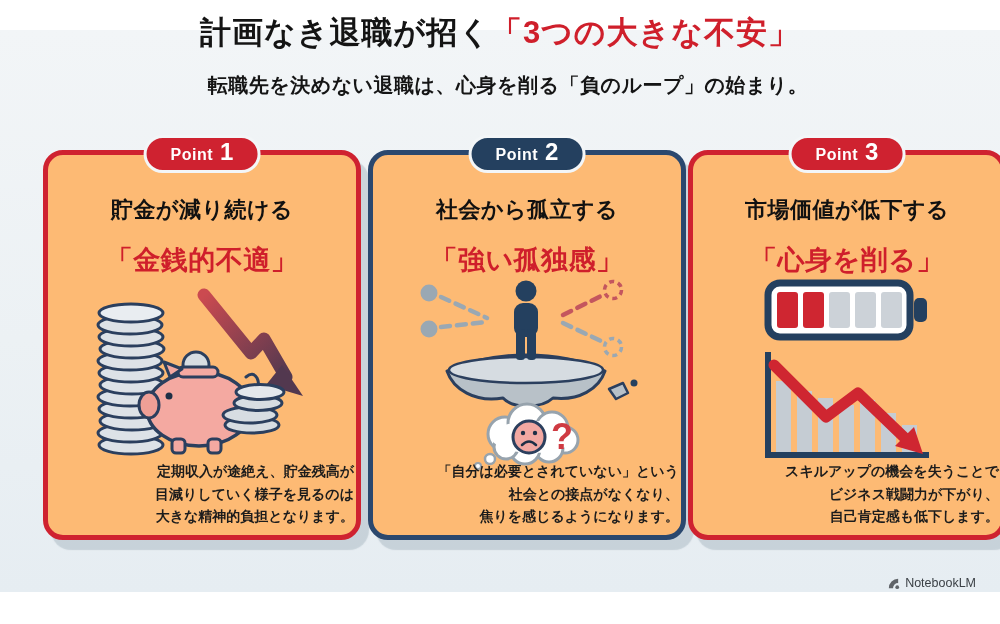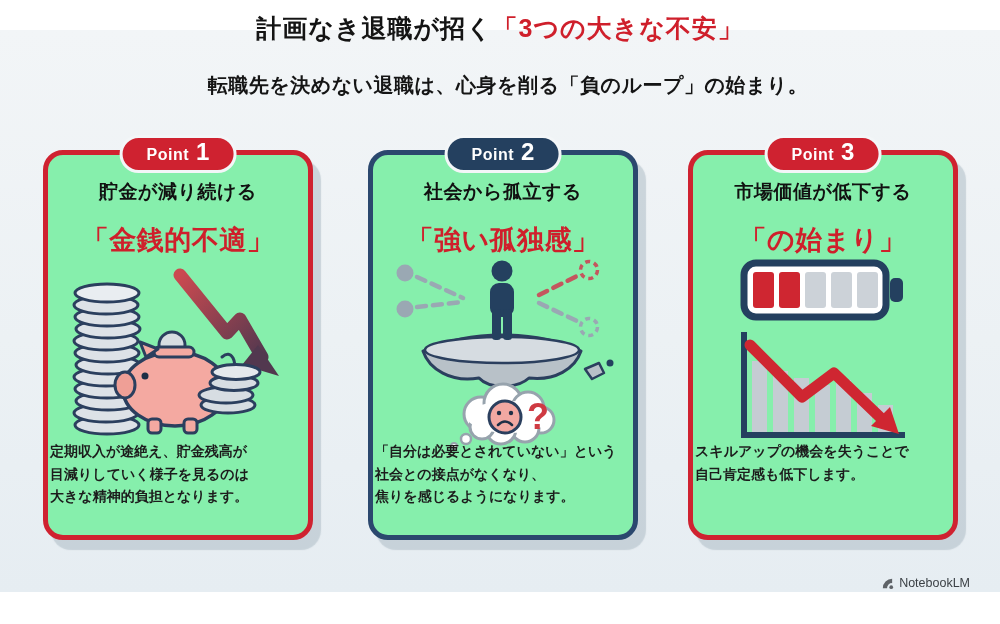--- a/index.html
+++ b/index.html
@@ -7,62 +7,62 @@
     width:1000px;height:624px;position:relative;overflow:hidden;
     background:#ffffff;
     font-family:"Liberation Sans","DejaVu Sans",sans-serif;
   }
   .stage{
     position:absolute;top:30px;left:0;width:1000px;height:562px;
     background:linear-gradient(180deg,#f2f5f7 0%,#ecf1f4 55%,#e6edf2 100%);
   }
   .title{
     position:absolute;top:12px;left:0;width:100%;text-align:center;
-    font-size:25px;font-weight:900;color:#141414;letter-spacing:1px;white-space:nowrap;
+    font-size:31px;font-weight:900;color:#141414;letter-spacing:1px;white-space:nowrap;
   }
   .title .red{color:#cf1f2b;}
   .subtitle{
     position:absolute;top:72px;left:8px;width:100%;text-align:center;
     font-size:20px;font-weight:700;color:#151515;letter-spacing:0.5px;white-space:nowrap;
   }
   .card{
-    position:absolute;top:150px;width:270px;height:390px;
-    background:#86efac;border-radius:20px;box-sizing:border-box;
+    position:absolute;top:150px;width:318px;height:390px;
+    background:#fdba74;border-radius:20px;box-sizing:border-box;
     box-shadow:8px 10px 1px rgba(173,187,197,0.55);
   }
   .card.red-accent{border:5px solid #cf2230;}
   .card.navy-accent{border:5px solid #2b486e;}
   .card1{left:43px;} .card2{left:368px;} .card3{left:688px;}
   .badge{
     position:absolute;top:-20px;left:50%;transform:translateX(-50%);
     display:flex;align-items:baseline;border-radius:24px;
     padding:3px 24px 6px;color:#fff;white-space:nowrap;
     border:3px solid #f3f6f8;
   }
   .badge.red-accent{background:#cf2230;}
   .badge.navy-accent{background:#24405f;}
   .badge .p{font-size:16px;font-weight:800;letter-spacing:0.5px;}
   .badge .n{font-size:24px;font-weight:800;margin-left:7px;line-height:0.9;}
   .card-title{
-    margin-top:24px;text-align:center;font-size:19px;font-weight:900;
+    margin-top:40px;text-align:center;font-size:22px;font-weight:900;
     color:#111;letter-spacing:0.5px;white-space:nowrap;
   }
   .card-highlight{
     text-align:center;font-size:27px;font-weight:900;color:#cf1f2b;
     margin-top:17px;letter-spacing:0.5px;white-space:nowrap;
   }
   .illustration{
     height:178px;margin-top:4px;display:flex;justify-content:center;align-items:center;
   }
   .card-body{
-    text-align:left;font-size:14px;font-weight:700;line-height:1.62;
+    text-align:right;font-size:14px;font-weight:700;line-height:1.62;
     color:#1c1c1c;padding:0 2px;
   }
   .watermark{
-    position:absolute;top:576px;right:30px;display:flex;align-items:center;gap:5px;
+    position:absolute;top:576px;right:24px;display:flex;align-items:center;gap:5px;
     font-size:12.5px;color:#3b4045;font-weight:500;
   }
 </style>
 </head>
 <body>
 
 <div class="stage"></div>
 
 <div class="title">
   <span>計画なき退職が招く</span><span class="red">「3つの大きな不安」</span>
@@ -197,21 +197,21 @@
     <div>焦りを感じるようになります。</div>
   </div>
 </div>
 
 <div class="card card3 red-accent">
   <div class="badge red-accent">
     <span class="p">Point</span>
     <span class="n">3</span>
   </div>
   <div class="card-title">市場価値が低下する</div>
-  <div class="card-highlight">「の始まり」</div>
+  <div class="card-highlight">「心身を削る」</div>
   <div class="illustration">
     <svg width="214" height="188" viewBox="0 0 214 188">
 
       <g transform="translate(28,6)">
         <rect x="0" y="0" width="142" height="54" rx="12" fill="#ffffff" stroke="#24405f" stroke-width="7"></rect>
         <rect x="146" y="15" width="13" height="24" rx="5" fill="#24405f"></rect>
         <rect x="9" y="9" width="21" height="36" rx="3" fill="#cf2631"></rect>
         <rect x="35" y="9" width="21" height="36" rx="3" fill="#cf2631"></rect>
         <rect x="61" y="9" width="21" height="36" rx="3" fill="#ccd2d8"></rect>
         <rect x="87" y="9" width="21" height="36" rx="3" fill="#ccd2d8"></rect>
@@ -227,20 +227,21 @@
         <rect x="119" y="60" width="15" height="42" fill="#c5ccd3"></rect>
         <rect x="140" y="72" width="15" height="30" fill="#c5ccd3"></rect>
         <path d="M6,2 L6,102 L164,102" stroke="#24405f" stroke-width="6" fill="none" stroke-linecap="square"></path>
         <path d="M12,12 L64,64 L96,40 L146,88" stroke="#cf2631" stroke-width="11" fill="none" stroke-linejoin="round" stroke-linecap="round"></path>
         <polygon points="161,101 152,74 133,93" fill="#cf2631"></polygon>
       </g>
     </svg>
   </div>
   <div class="card-body">
     <div>スキルアップの機会を失うことで</div>
+    <div>ビジネス戦闘力が下がり、</div>
     <div>自己肯定感も低下します。</div>
   </div>
 </div>
 
 <div class="watermark">
   <svg width="13" height="13" viewBox="0 0 14 14">
     <path d="M2,12 A10,10 0 0 1 12,2 L12,6.5 A5.5,5.5 0 0 0 6.5,12 z" fill="#5f6368"></path>
     <circle cx="11" cy="11" r="2" fill="#5f6368"></circle>
   </svg>
   <span>NotebookLM</span>

